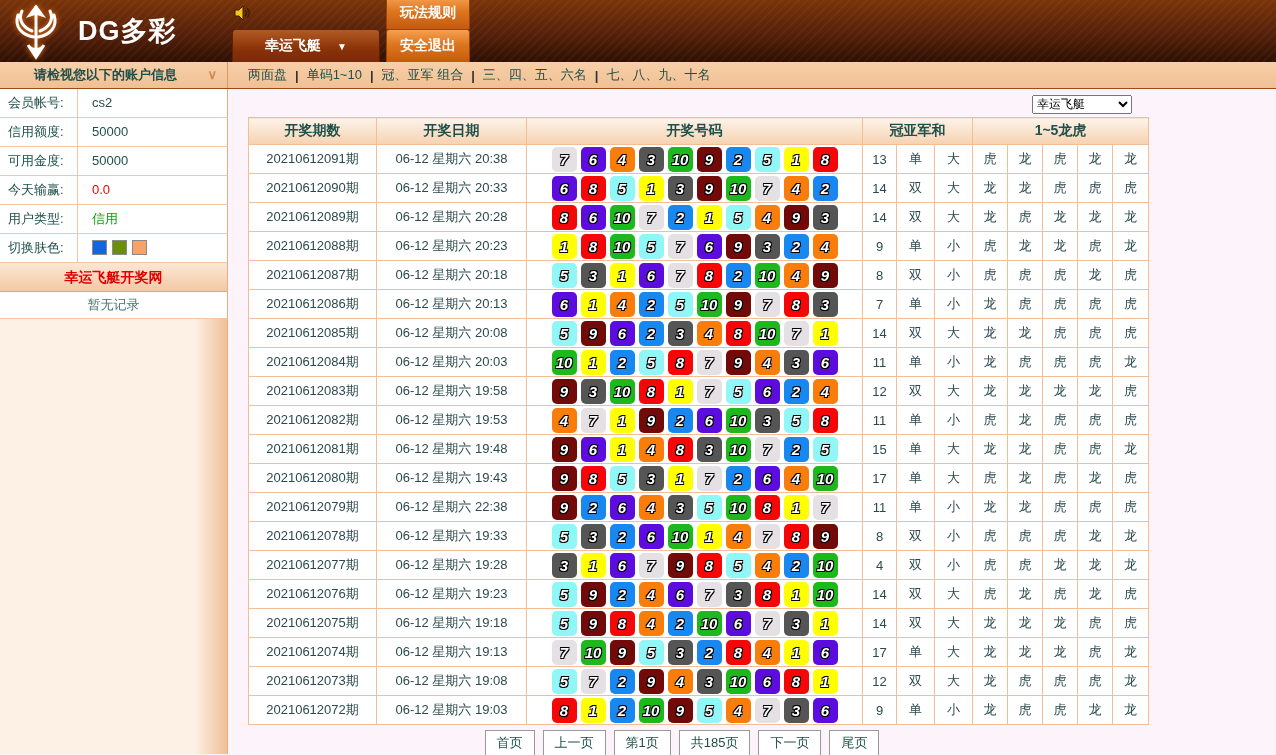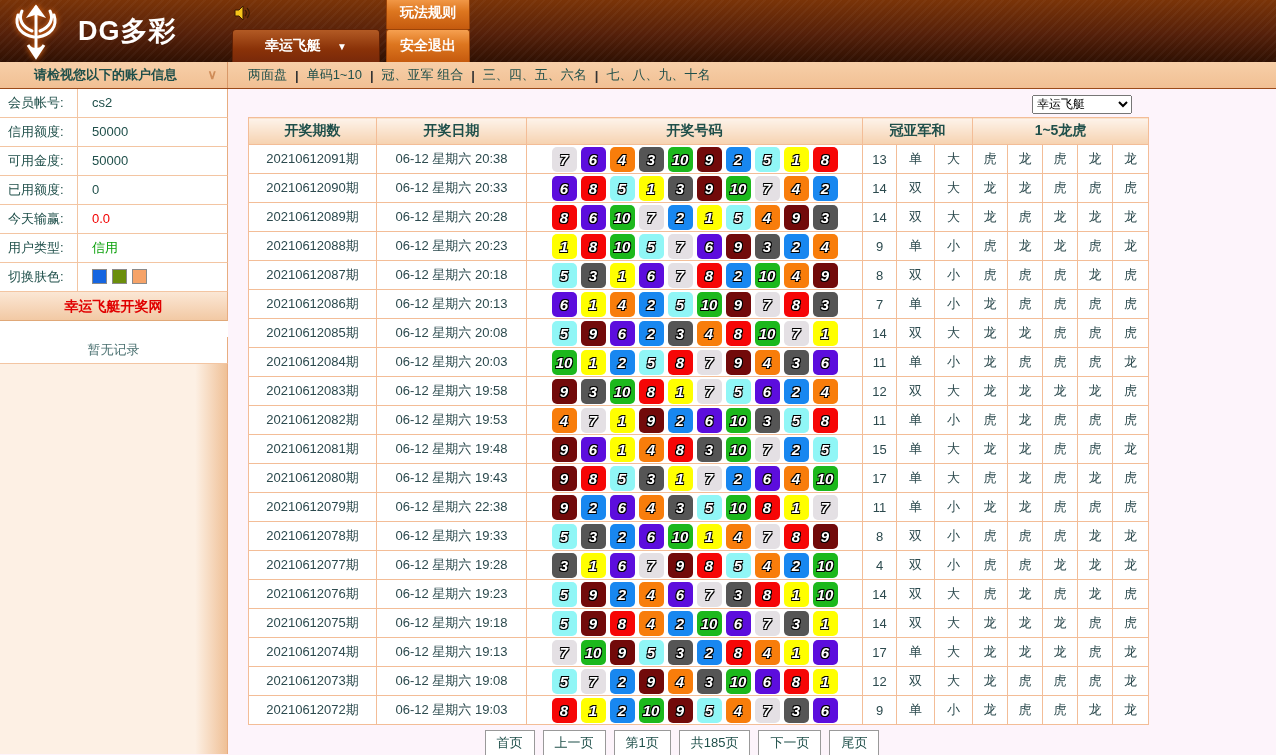--- a/index.html
+++ b/index.html
@@ -60,21 +60,21 @@
   .acct-value { flex:1; padding-left:14px; font-size:13px; color:#1f4f4a; line-height:28px; }
   .acct-value.red { color:#f20000; }
   .acct-value.green { color:#0aa00a; }
   .skin-sq { display:inline-block; width:15px; height:15px; border:1px solid #8a8a8a; margin:6px 5px 0 0; vertical-align:top; cursor:pointer; }
   .side-link {
     height:29px; line-height:28px; text-align:center; font-size:14px; font-weight:bold;
     background:linear-gradient(#fbe7d5, #f2c9a4); border-bottom:1px solid #e0a878; border-right:1px solid #e8ad80; cursor:pointer;
   }
   .side-link.red { color:#e00000; }
   .side-link.dark { color:#1c2430; }
-  .side-empty { height:27px; line-height:26px; text-align:center; font-size:13px; color:#4a7070; background:#fff; border-bottom:1px solid #f3c5a2; border-right:1px solid #e8ad80;margin-top:16px; }
+  .side-empty { height:27px; line-height:26px; text-align:center; font-size:13px; color:#4a7070; background:#fff; border-bottom:1px solid #f3c5a2; border-right:1px solid #e8ad80; }
   .side-fill { flex:1; background:linear-gradient(to right, #fdf0e4 86%, #efc096 100%); border-right:1px solid #e8ad80; }
 
   
   .main { flex:1; background:#fdf4fb; }
   .main-top { width:904px; height:28px; padding-top:5px; text-align:right; }
   .main-top select { width:100px; height:19px; font-size:12px; }
 
   table.results { margin-left:20px; width:900px; border-collapse:collapse; table-layout:fixed; background:#fff; border:1px solid #e08050; }
   table.results th {
     height:27px; font-size:14px; font-weight:bold; color:#1f4f4a;
@@ -172,24 +172,20 @@
           </div>
           <div class="acct-row">
             <div class="acct-label">信用额度:</div>
             <div class="acct-value">50000</div>
           </div>
           <div class="acct-row">
             <div class="acct-label">可用金度:</div>
             <div class="acct-value">50000</div>
           </div>
           <div class="acct-row">
-            <div class="acct-label">已用额度:</div>
-            <div class="acct-value">0</div>
-          </div>
-          <div class="acct-row">
             <div class="acct-label">今天输赢:</div>
             <div class="acct-value red">0.0</div>
           </div>
           <div class="acct-row">
             <div class="acct-label">用户类型:</div>
             <div class="acct-value green">信用</div>
           </div>
         </div>
       <div class="acct-row">
         <div class="acct-label">切换肤色:</div>

